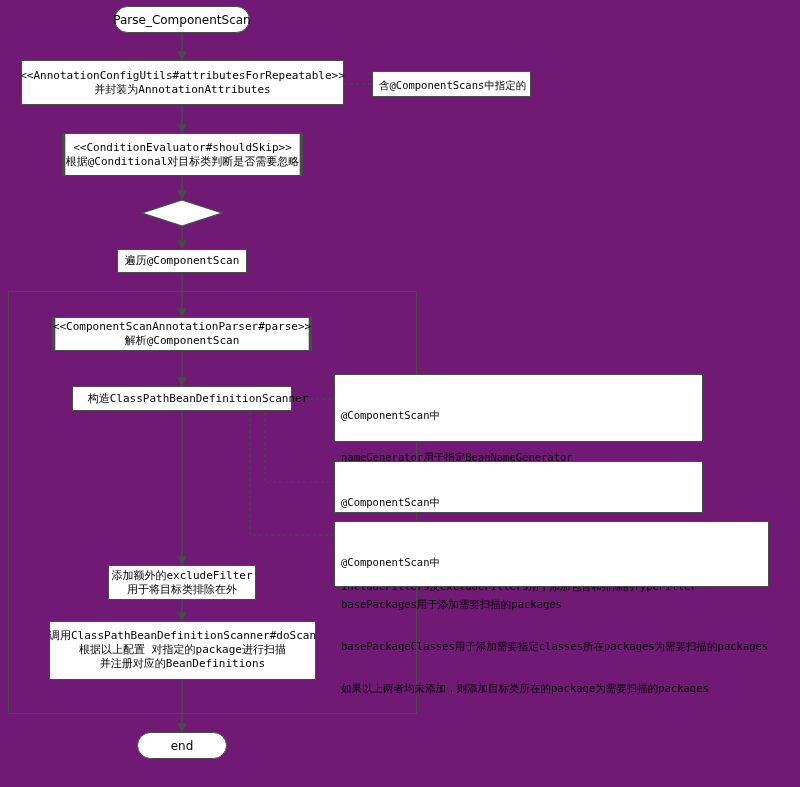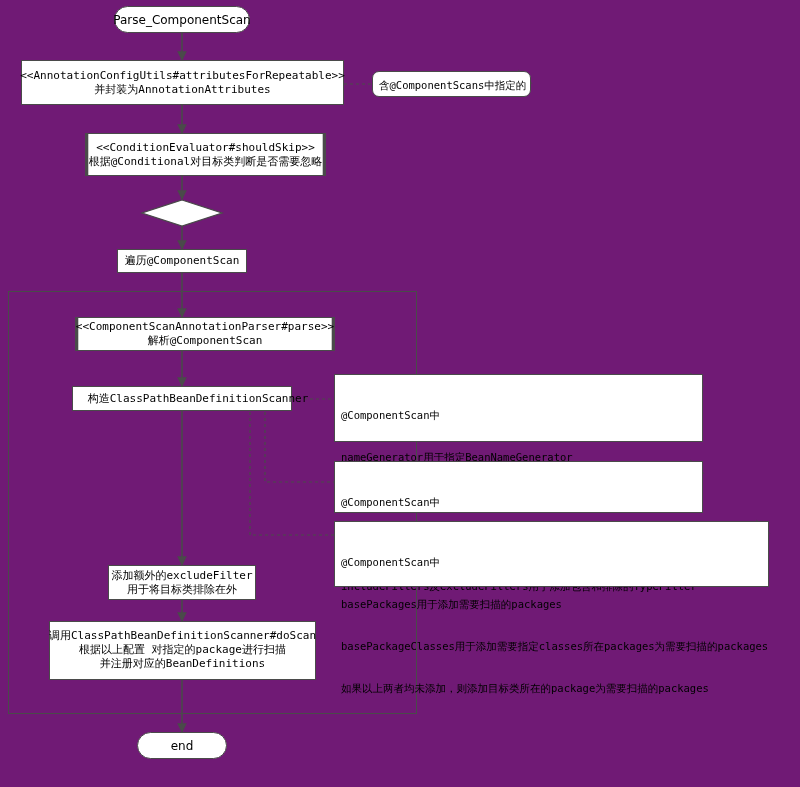--- a/index.html
+++ b/index.html
@@ -45,21 +45,20 @@
     border-radius: 16px;
     font-family: "DejaVu Sans", sans-serif;
     font-size: 12px;
   }
   .process {
     border: 1.3px solid #4a4a4a;
   }
   .subroutine {
     border: 1.3px solid #4a4a4a;
     box-shadow: inset 3.5px 0 0 -1.2px #4a4a4a, inset -3.5px 0 0 -1.2px #4a4a4a;
-    margin-left: 23px;
   }
   .note {
     position: absolute;
     box-sizing: border-box;
     background: #ffffff;
     color: #000000;
     border: 1.3px solid #4a4a4a;
     font-family: "DejaVu Sans Mono", monospace;
     font-size: 10.5px;
     line-height: 14px;
@@ -133,21 +132,21 @@
 
   <div class="node terminator" style="left:114px; top:6px; width:136px; height:27px;">
     <span class="nline">Parse_ComponentScan</span>
   </div>
 
   <div class="node process" style="left:21px; top:60px; width:323px; height:45px;">
     <span class="nline">&lt;&lt;AnnotationConfigUtils#attributesForRepeatable&gt;&gt;</span>
     <span class="nline">并封装为AnnotationAttributes</span>
   </div>
 
-  <div class="note" style="left:372px; top:71px; width:159px; height:26px; display:flex; align-items:center;border-radius:7px;">
+  <div class="note" style="left:372px; top:71px; width:159px; height:26px; display:flex; align-items:center;">
     <span class="nline">含@ComponentScans中指定的</span>
   </div>
 
   <div class="node subroutine" style="left:62px; top:133px; width:241px; height:43px;">
     <span class="nline">&lt;&lt;ConditionEvaluator#shouldSkip&gt;&gt;</span>
     <span class="nline">根据@Conditional对目标类判断是否需要忽略</span>
   </div>
 
   <div class="diamond" style="left:142px; top:200px; width:80px; height:26px;">
     <span class="nline"></span>

